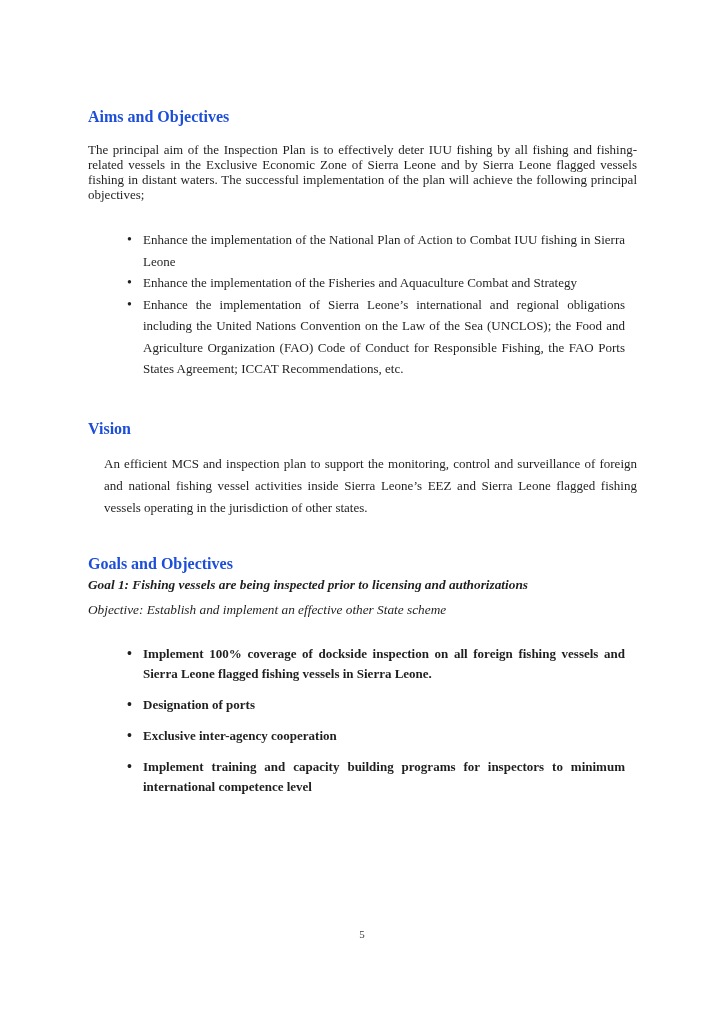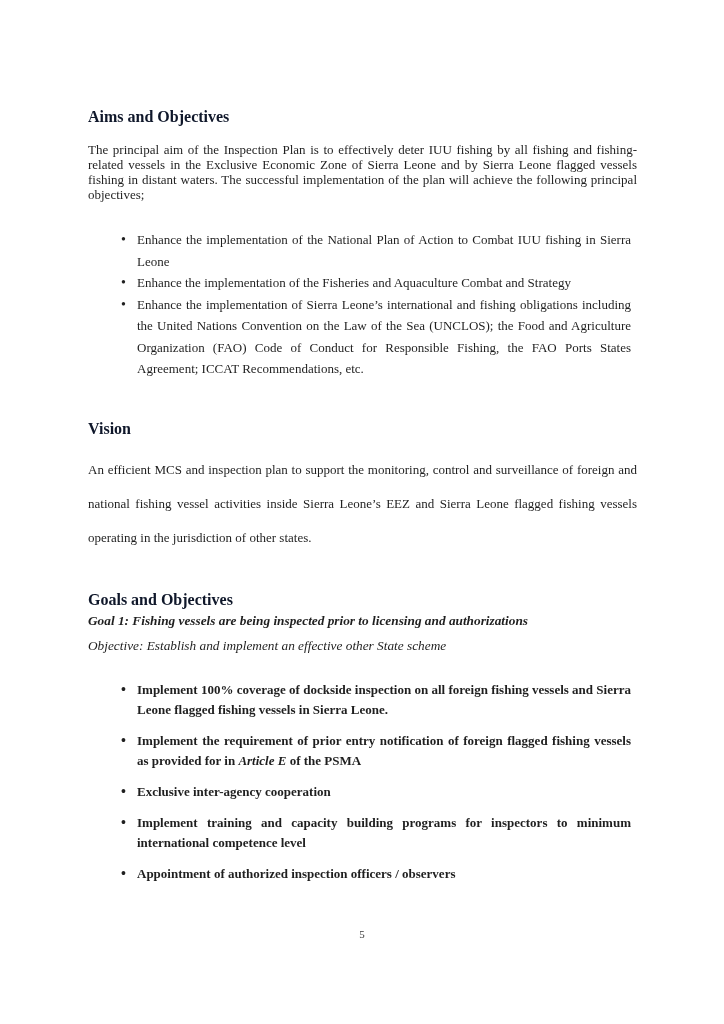--- a/index.html
+++ b/index.html
@@ -15,38 +15,38 @@
   .page {
     box-sizing: border-box;
     width: 724px;
     height: 1024px;
     padding: 108px 87px 0 88px;
     position: relative;
   }
   .section-heading {
     font-size: 16px;
     font-weight: bold;
-    color: #0f172a;
+    color: #1d4ed8;
     margin: 0;
     font-family: "Liberation Serif", serif;
   }
   .body-par {
     font-size: 13px;
     line-height: 15px;
     text-align: justify;
     margin: 16px 0 0 0;
   }
   .vision-par {
     font-size: 13px;
-    line-height: 34px;
+    line-height: 22px;
     text-align: justify;
-    margin: 15px 0 0 0;
+    margin: 15px 0 0 16px;
   }
   ul.bullets {
-    margin: 6px;
+    margin: 12px;
     padding: 0 0 0 27px;
     list-style: none;
   }
   ul.bullets li {
     font-size: 13px;
     line-height: 21.5px;
     text-align: justify;
     position: relative;
     padding-left: 16px;
   }
@@ -88,37 +88,36 @@
 <body>
 
 <div class="page">
 
   <div>
     <h2 class="section-heading">Aims and Objectives</h2>
     <p class="body-par">The principal aim of the Inspection Plan is to effectively deter IUU fishing by all fishing and fishing-related vessels in the Exclusive Economic Zone of Sierra Leone and by Sierra Leone flagged vessels fishing in distant waters. The successful implementation of the plan will achieve the following principal objectives;</p>
     <ul class="bullets bullets-tight">
       <li>Enhance the implementation of the National Plan of Action to Combat IUU fishing in Sierra Leone</li>
       <li>Enhance the implementation of the Fisheries and Aquaculture Combat and Strategy</li>
-      <li>Enhance the implementation of Sierra Leone’s international and fishing obligations including the United Nations Convention on the Law of the Sea (UNCLOS); the Food and Agriculture Organization (FAO) Code of Conduct for Responsible Fishing, the FAO Ports States Agreement; ICCAT Recommendations, etc.</li>
+      <li>Enhance the implementation of Sierra Leone’s international and regional obligations including the United Nations Convention on the Law of the Sea (UNCLOS); the Food and Agriculture Organization (FAO) Code of Conduct for Responsible Fishing, the FAO Ports States Agreement; ICCAT Recommendations, etc.</li>
     </ul>
   </div>
 
   <div class="vision-section">
     <h2 class="section-heading">Vision</h2>
     <p class="vision-par">An efficient MCS and inspection plan to support the monitoring, control and surveillance of foreign and national fishing vessel activities inside Sierra Leone’s EEZ and Sierra Leone flagged fishing vessels operating in the jurisdiction of other states.</p>
   </div>
 
   <div class="goals-section">
     <h2 class="section-heading">Goals and Objectives</h2>
     <p class="goal-title">Goal 1: Fishing vessels are being inspected prior to licensing and authorizations</p>
     <p class="objective-line">Objective: Establish and implement an effective other State scheme</p>
     <ul class="bullets bullets-spaced">
       <li>Implement 100% coverage of dockside inspection on all foreign fishing vessels and Sierra Leone flagged fishing vessels in Sierra Leone.</li>
-      <li><span>Implement the requirement of prior entry notification of foreign flagged fishing vessels as provided for in </span><em>Article E</em><span> of the PSMA</span></li>
+      <li>Designation of ports</li>
       <li>Exclusive inter-agency cooperation</li>
       <li>Implement training and capacity building programs for inspectors to minimum international competence level</li>
-      <li>Appointment of authorized inspection officers / observers</li>
     </ul>
   </div>
 
 </div>
 
 <div class="footer-page-number">5</div>
 
 </body></html>

